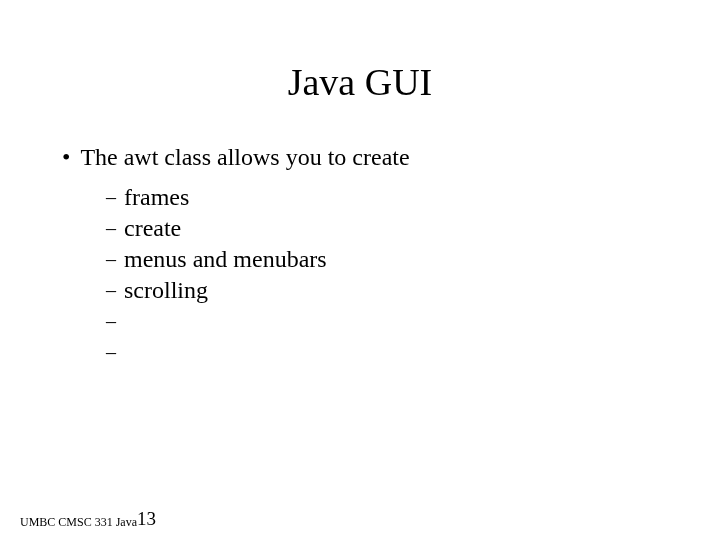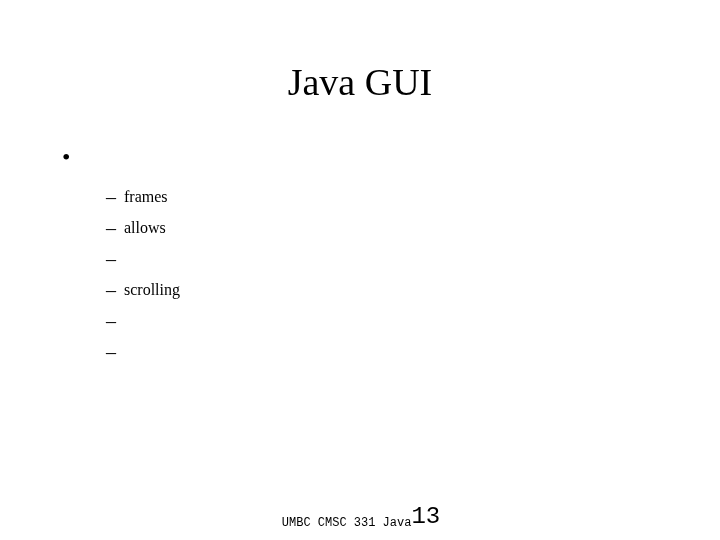--- a/index.html
+++ b/index.html
@@ -54,62 +54,63 @@
       display: flex;
       align-items: flex-start;
       margin-bottom: 5px;
     }
     .sub-dash {
       font-size: 20px;
       line-height: 26px;
       margin-right: 8px;
     }
     .sub-text {
-      font-size: 16px;
+      font-size: 24px;
       line-height: 26px;
     }
     .footer {
       position: absolute;
       bottom: 10px;
       left: 20px;
       right: 18px;
       display: flex;
-      justify-content: center;
+      justify-content: flex-start;
       align-items: flex-end;
-      font-family: Liberation Mono, monospace;
     }
     .footer-left {
       font-size: 12px;
     }
     .footer-right {
-      font-size: 24px;
+      font-size: 19px;
     }
   </style>
 </head>
 <body>
 
 <div class="slide">
   <h1 class="slide-title">Java GUI</h1>
 
   <div class="content">
     <div class="bullet-row">
       <span class="bullet-dot">•</span>
+      <span class="bullet-text">The awt class allows you to create</span>
     </div>
 
     <div class="sublist">
       <div class="sub-row">
         <span class="sub-dash">–</span>
         <span class="sub-text">frames</span>
       </div>
       <div class="sub-row">
         <span class="sub-dash">–</span>
-        <span class="sub-text">allows</span>
+        <span class="sub-text">create</span>
       </div>
       <div class="sub-row">
         <span class="sub-dash">–</span>
+        <span class="sub-text">menus and menubars</span>
       </div>
       <div class="sub-row">
         <span class="sub-dash">–</span>
         <span class="sub-text">scrolling</span>
       </div>
       <div class="sub-row">
         <span class="sub-dash">–</span>
       </div>
       <div class="sub-row">
         <span class="sub-dash">–</span>

